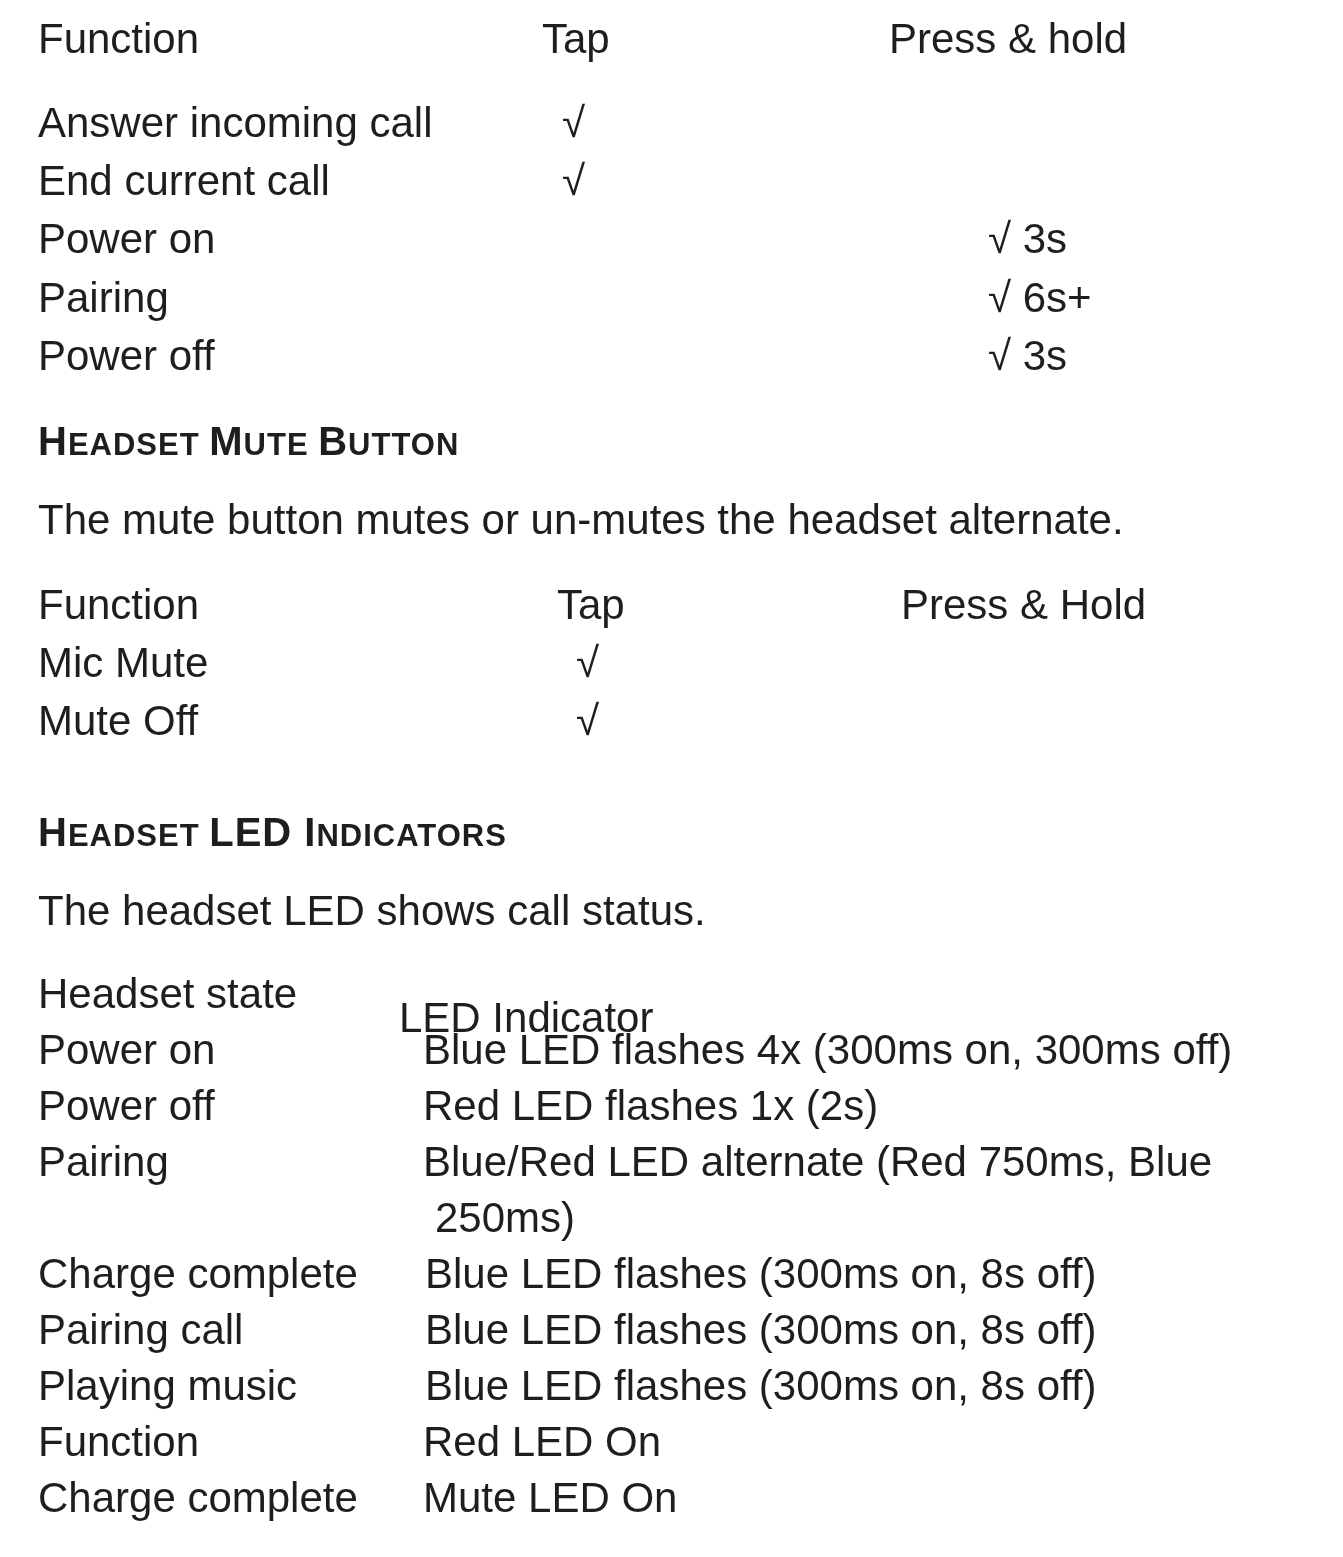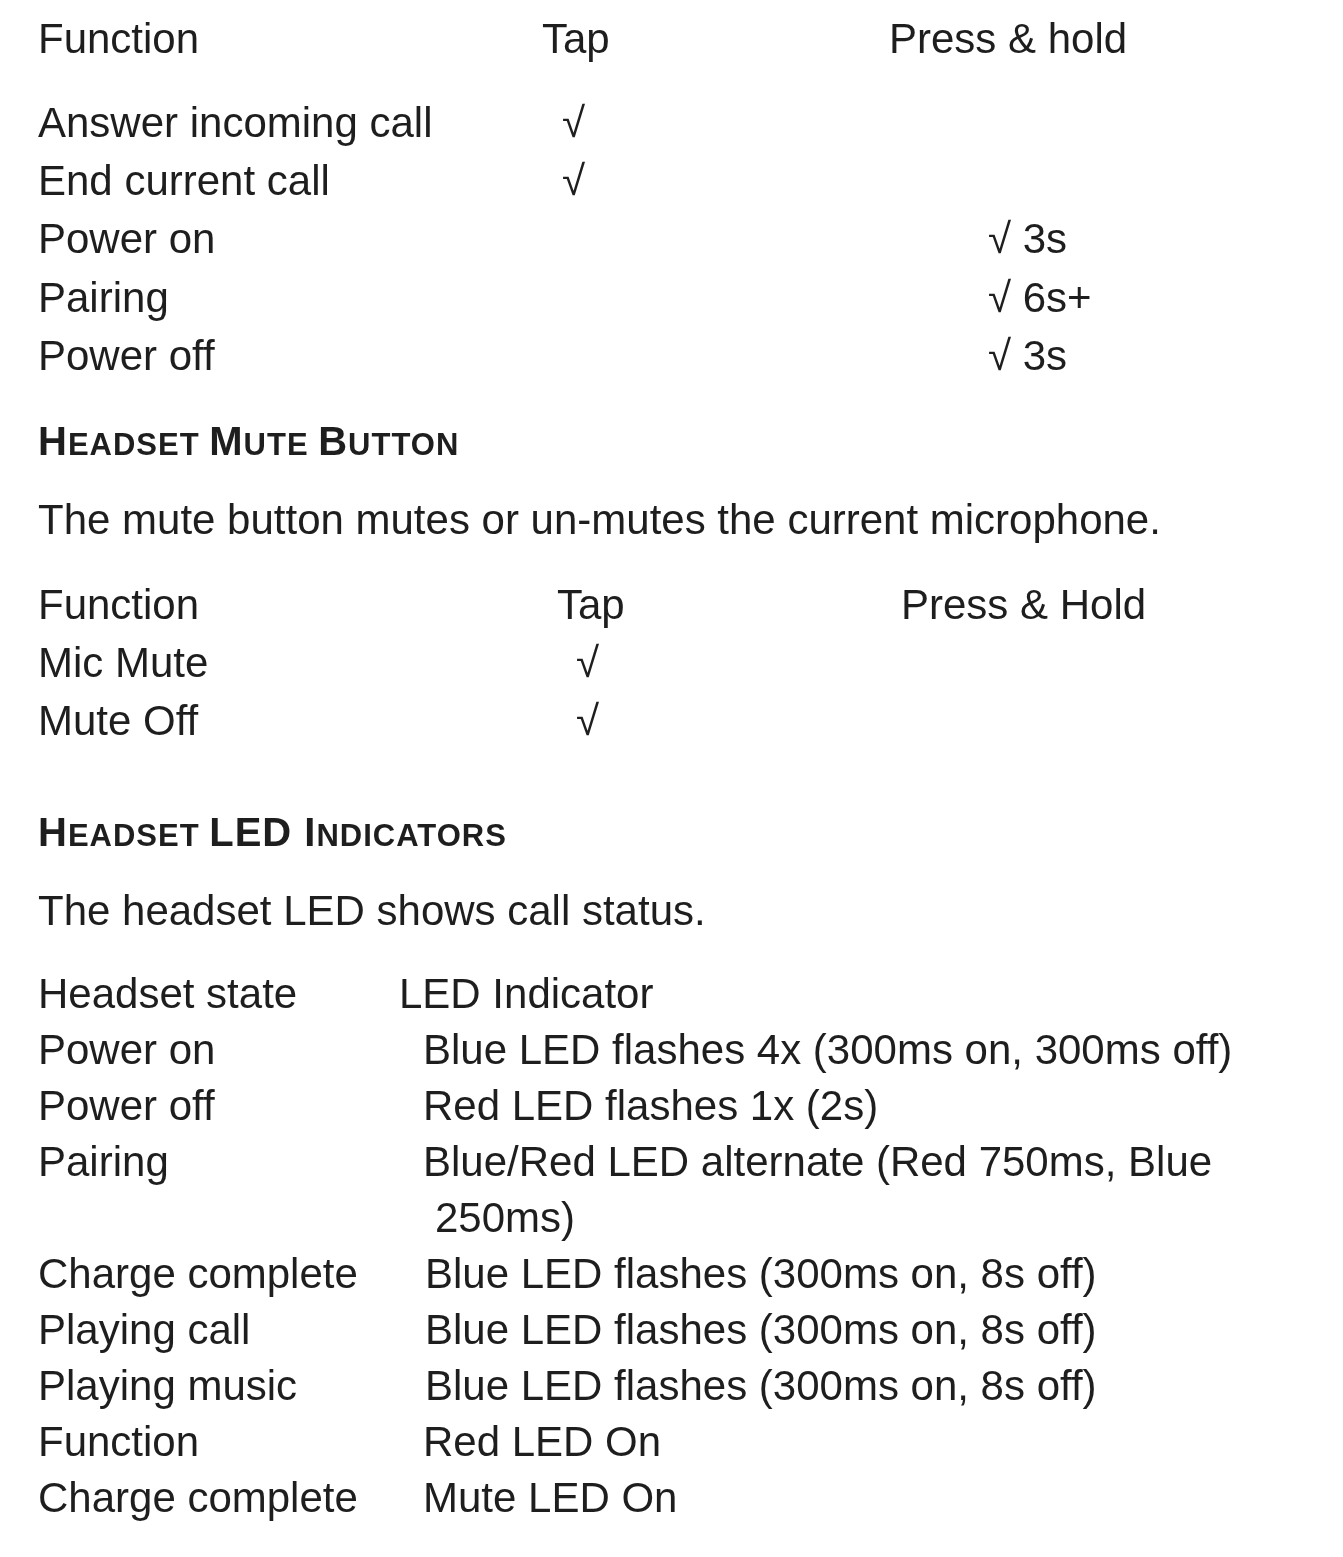--- a/index.html
+++ b/index.html
@@ -32,57 +32,57 @@
   <span class="t" style="left:38px;top:277px">Pairing</span>
   <span class="t" style="left:988px;top:277px">√ 6s+</span>
 
   <span class="t" style="left:38px;top:335px">Power off</span>
   <span class="t" style="left:988px;top:335px">√ 3s</span>
 </div>
 
 <div class="t h" style="left:38px;top:421px">
   <span>H</span><span class="sm">EADSET </span><span>M</span><span class="sm">UTE </span><span>B</span><span class="sm">UTTON</span>
 </div>
-<span class="t" style="left:38px;top:499px">The mute button mutes or un-mutes the current microphone.</span>
+<span class="t" style="left:38px;top:499px">The mute button mutes or un-mutes the headset alternate.</span>
 
 <div>
   <span class="t b" style="left:38px;top:584px">Function</span>
   <span class="t b" style="left:557px;top:584px">Tap</span>
   <span class="t b" style="left:901px;top:584px">Press &amp; Hold</span>
 
   <span class="t" style="left:38px;top:642px">Mic Mute</span>
   <span class="t" style="left:576px;top:642px">√</span>
 
   <span class="t" style="left:38px;top:700px">Mute Off</span>
   <span class="t" style="left:576px;top:700px">√</span>
 </div>
 
 <div class="t h" style="left:38px;top:812px">
   <span>H</span><span class="sm">EADSET </span><span>LED I</span><span class="sm">NDICATORS</span>
 </div>
 <span class="t" style="left:38px;top:890px">The headset LED shows call status.</span>
 
 <div>
   <span class="t b" style="left:38px;top:973px">Headset state</span>
-  <span class="t b" style="left:399px;top:973px">LED Indicator</span>
+  <span class="t b" style="left:399px;top:997px">LED Indicator</span>
 
   <span class="t" style="left:38px;top:1029px">Power on</span>
   <span class="t" style="left:423px;top:1029px">Blue LED flashes 4x (300ms on, 300ms off)</span>
 
   <span class="t" style="left:38px;top:1085px">Power off</span>
   <span class="t" style="left:423px;top:1085px">Red LED flashes 1x (2s)</span>
 
   <span class="t" style="left:38px;top:1141px">Pairing</span>
   <span class="t" style="left:423px;top:1141px">Blue/Red LED alternate (Red 750ms, Blue</span>
   <span class="t" style="left:435px;top:1197px">250ms)</span>
 
   <span class="t" style="left:38px;top:1253px">Charge complete</span>
   <span class="t" style="left:425px;top:1253px">Blue LED flashes (300ms on, 8s off)</span>
 
-  <span class="t" style="left:38px;top:1309px">Playing call</span>
+  <span class="t" style="left:38px;top:1309px">Pairing call</span>
   <span class="t" style="left:425px;top:1309px">Blue LED flashes (300ms on, 8s off)</span>
 
   <span class="t" style="left:38px;top:1365px">Playing music</span>
   <span class="t" style="left:425px;top:1365px">Blue LED flashes (300ms on, 8s off)</span>
 
   <span class="t" style="left:38px;top:1421px">Function</span>
   <span class="t" style="left:423px;top:1421px">Red LED On</span>
 
   <span class="t" style="left:38px;top:1477px">Charge complete</span>
   <span class="t" style="left:423px;top:1477px">Mute LED On</span>

